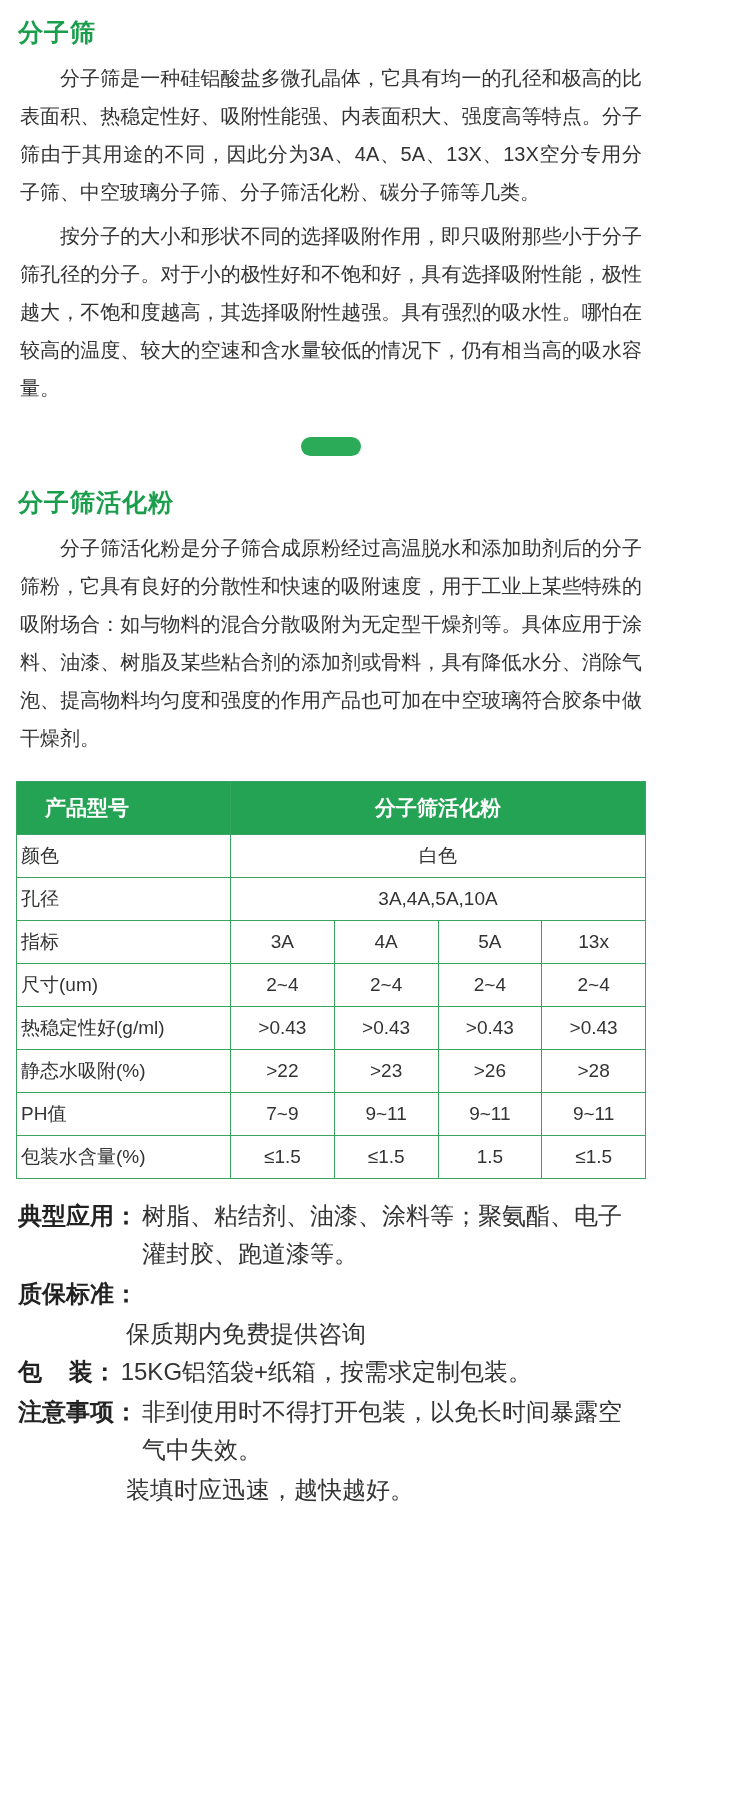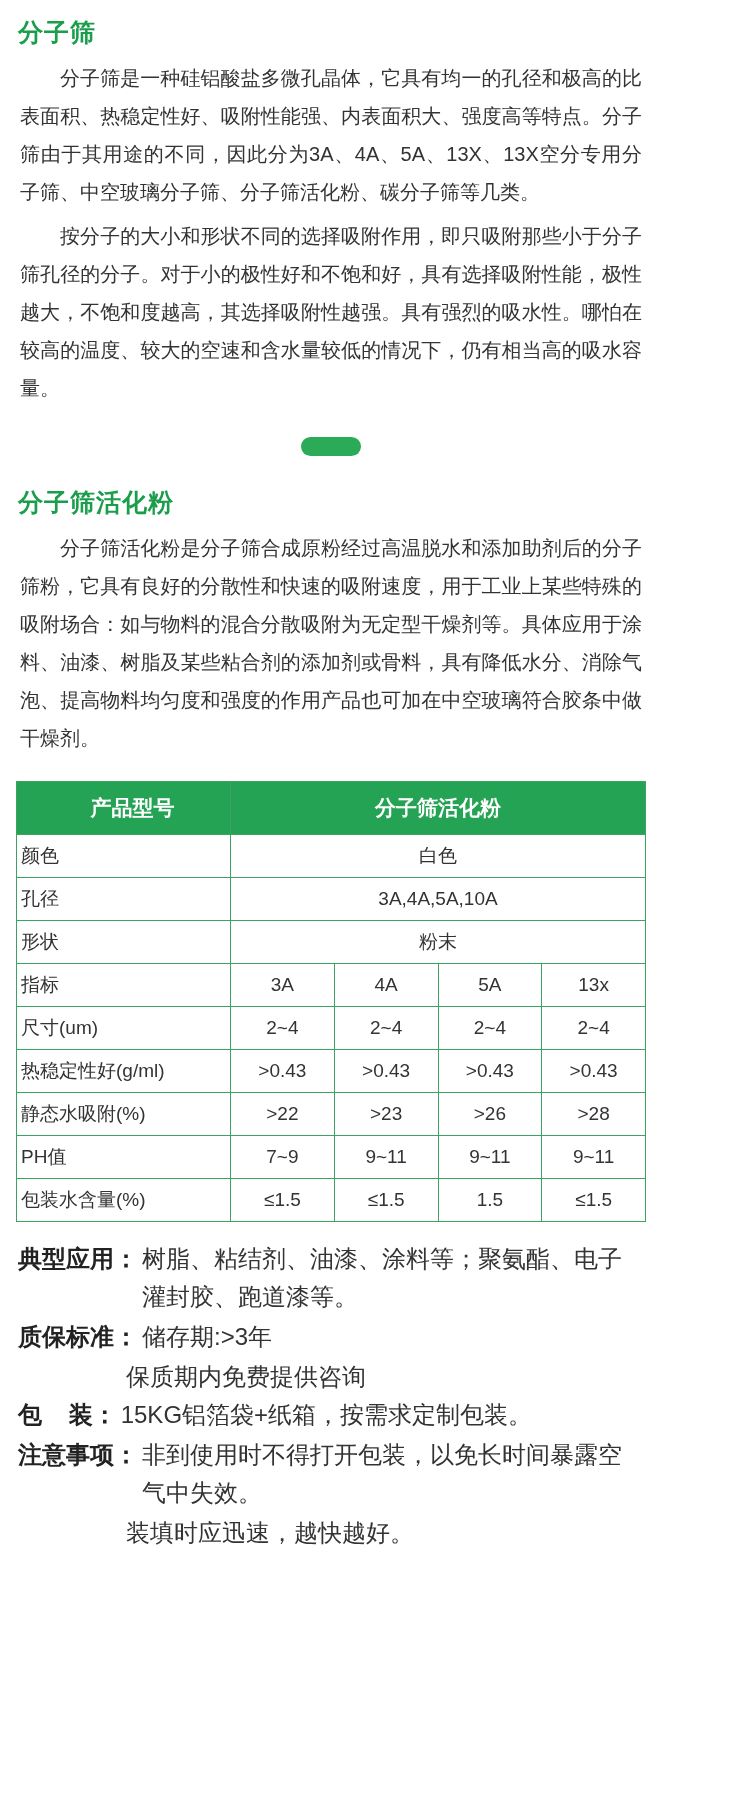--- a/index.html
+++ b/index.html
@@ -87,22 +87,22 @@
     font-weight: normal;
   }
   table.spec thead th {
     background: #25a355;
     color: #ffffff;
     font-weight: bold;
     font-size: 21px;
     height: 40px;
   }
   table.spec thead th.left {
-    text-align: center;
-    padding-left: 22px;
+    text-align: left;
+    padding-left: 28px;
   }
   table.spec td.label {
     text-align: left;
     width: 205px;
   }
   
   .info {
     margin: 14px 4px 0 4px;
     font-size: 24px;
     line-height: 38px;
@@ -159,24 +159,20 @@
       </thead>
       <tbody>
         <tr>
           <td class="label">颜色</td>
           <td colspan="4">白色</td>
         </tr>
         <tr>
           <td class="label">孔径</td>
           <td colspan="4">3A,4A,5A,10A</td>
         </tr>
-        <tr>
-          <td class="label">形状</td>
-          <td colspan="4">粉末</td>
-        </tr>
 
         <tr>
           <td class="label">指标</td>
           <td>3A</td>
           <td>4A</td>
           <td>5A</td>
           <td>13x</td>
         </tr>
         <tr>
           <td class="label">尺寸(um)</td>
@@ -219,21 +215,20 @@
 
   <div class="info">
 
     <div class="info-row">
       <span class="info-key">典型应用：</span>
       <span class="info-val">树脂、粘结剂、油漆、涂料等；聚氨酯、电子灌封胶、跑道漆等。</span>
     </div>
 
     <div class="info-row">
       <span class="info-key">质保标准：</span>
-      <span class="info-val">储存期:&gt;3年</span>
     </div>
     <div class="info-sub">保质期内免费提供咨询</div>
 
     <div class="info-row">
       <span class="info-key">包    装：</span>
       <span class="info-val">15KG铝箔袋+纸箱，按需求定制包装。</span>
     </div>
 
     <div class="info-row">
       <span class="info-key">注意事项：</span>

